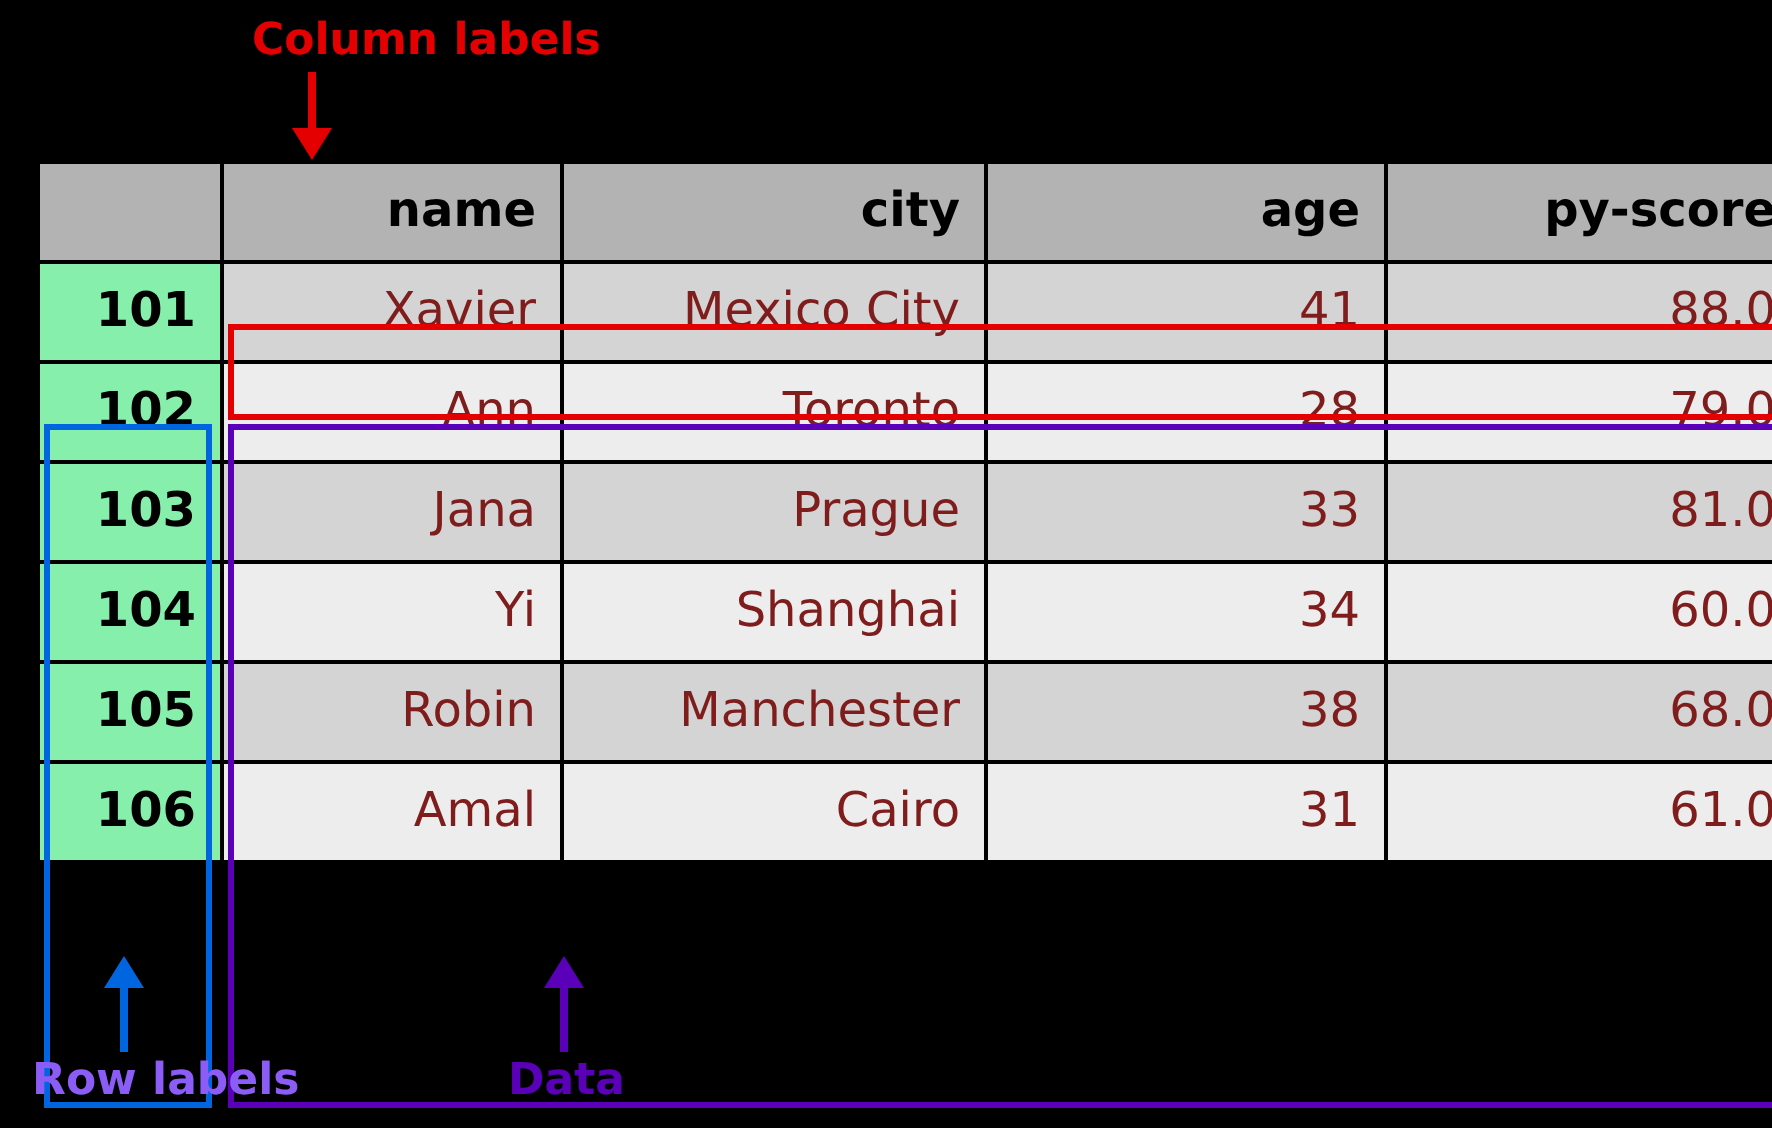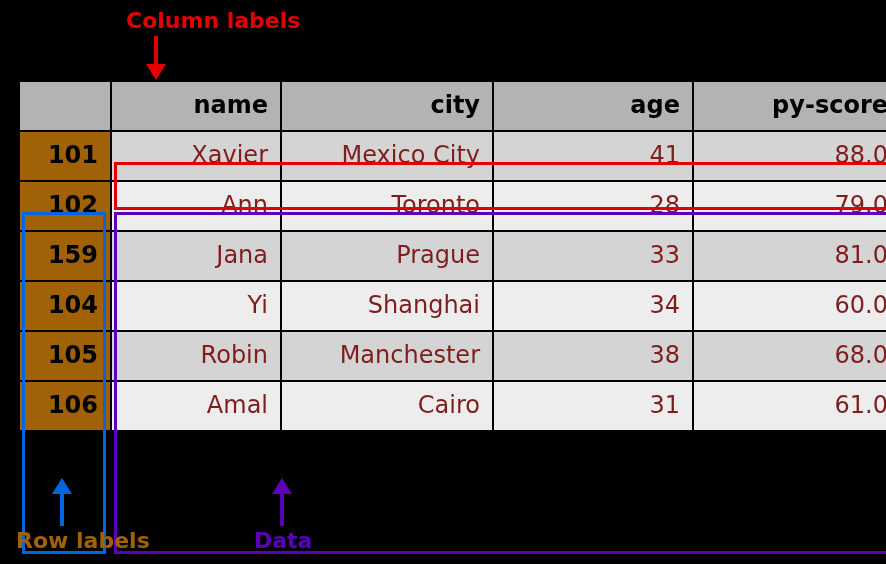--- a/index.html
+++ b/index.html
@@ -18,21 +18,21 @@
   }
 
   
   .anno {
     position: absolute;
     font-weight: 700;
     font-size: 22px;
     white-space: nowrap;
   }
   .anno-col   { color: #e40000; left: 110px; top: 8px; }
-  .anno-row   { color: #a16207; left: 0px;   top: 528px; }
+  .anno-row   { color: #8b5cf6; left: 0px;   top: 528px; }
   .anno-data  { color: #5a00b8; left: 238px; top: 528px; }
 
   
   .arrow {
     position: absolute;
   }
   .arrow .shaft {
     position: absolute;
     background: currentColor;
   }
@@ -87,21 +87,21 @@
     font-size: 24px;
     border: 2px solid #000;
     line-height: 1.25;
   }
   thead th {
     background: #b3b3b3;
     font-weight: 700;
     color: #000;
   }
   tbody th.rowhdr {
-    background: #a16207;
+    background: #86efac;
     font-weight: 700;
     color: #000;
   }
   tbody td {
     color: #7f1d1d;
     font-weight: 400;
   }
   tbody tr:nth-child(odd)  td { background: #d4d4d4; }
   tbody tr:nth-child(even) td { background: #ededed; }
 
@@ -155,21 +155,21 @@
           <td>88.0</td>
         </tr>
         <tr>
           <th class="rowhdr">102</th>
           <td>Ann</td>
           <td>Toronto</td>
           <td>28</td>
           <td>79.0</td>
         </tr>
         <tr>
-          <th class="rowhdr">159</th>
+          <th class="rowhdr">103</th>
           <td>Jana</td>
           <td>Prague</td>
           <td>33</td>
           <td>81.0</td>
         </tr>
         <tr>
           <th class="rowhdr">104</th>
           <td>Yi</td>
           <td>Shanghai</td>
           <td>34</td>

